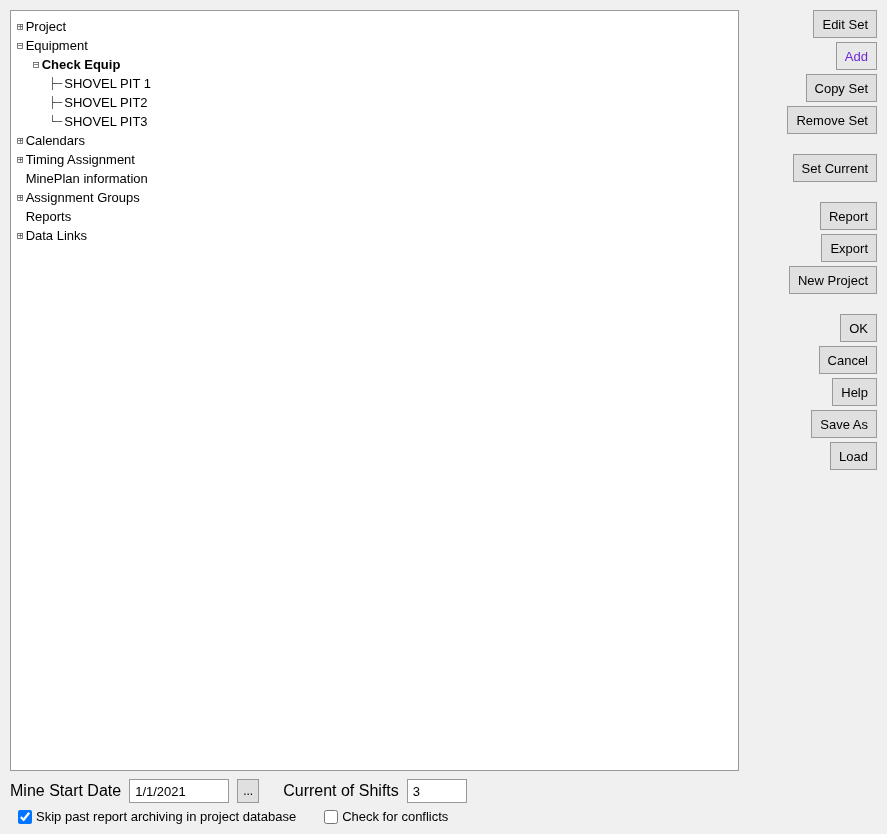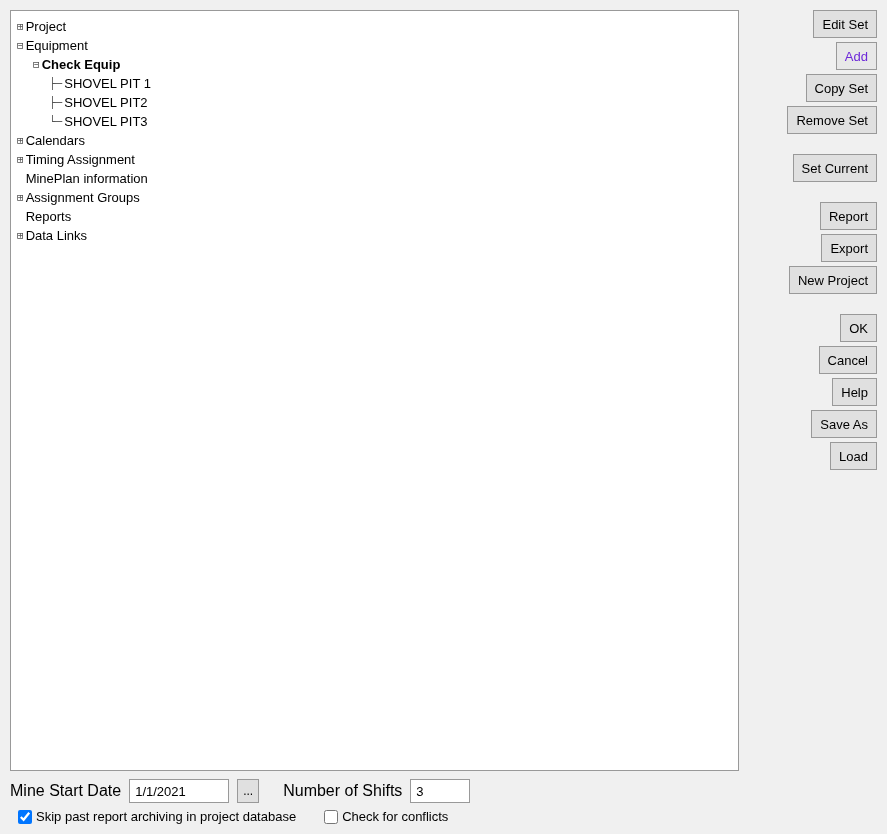--- a/index.html
+++ b/index.html
@@ -204,21 +204,21 @@
     <button class="btn">Save As</button>
     <button class="btn">Load</button>
   </div>
 </div>
 
 <div class="bottom-section">
   <div class="bottom-row">
     <span class="bottom-label">Mine Start Date</span>
     <input type="text" class="bottom-input" value="1/1/2021" style="">
     <button class="ellipsis-btn">...</button>
-    <span class="bottom-label" style="margin-left:16px;">Number of Shifts</span>
+    <span class="bottom-label" style="margin-left:16px;">Current of Shifts</span>
     <input type="text" class="bottom-input" value="3" style="width: 60px;">
   </div>
   <div class="bottom-row">
     <label class="checkbox-label">
       <input type="checkbox" checked="" style="">
       <span>Skip past report archiving in project database</span>
     </label>
     <label class="checkbox-label" style="margin-left:20px;">
       <input type="checkbox" style="">
       <span>Check for conflicts</span>

